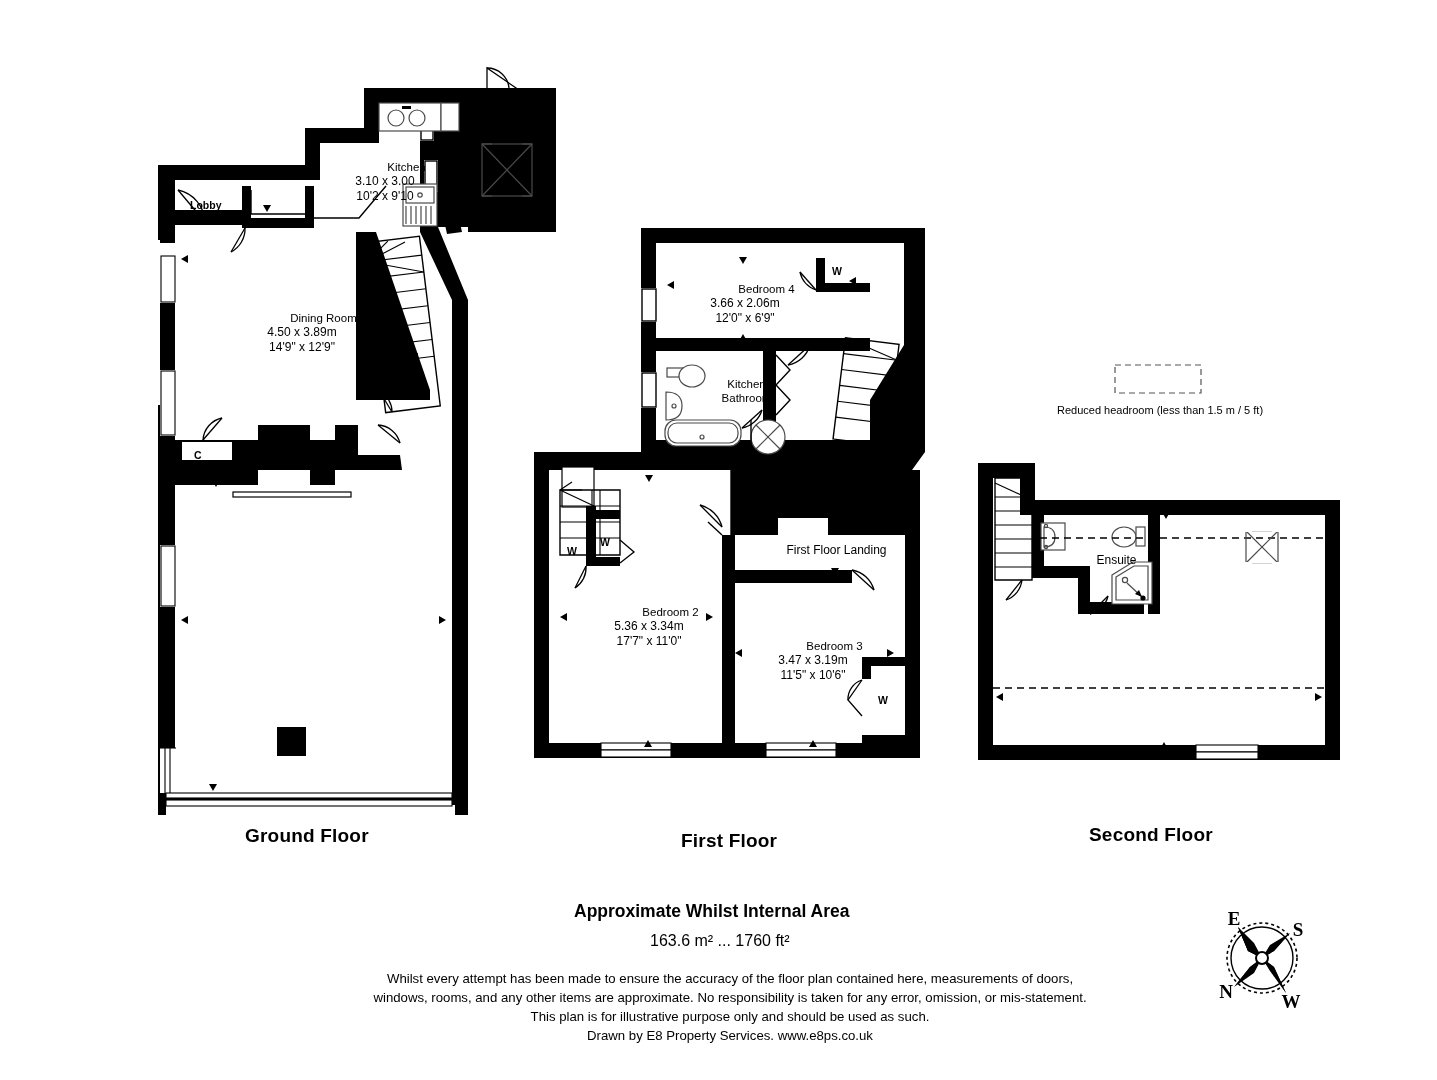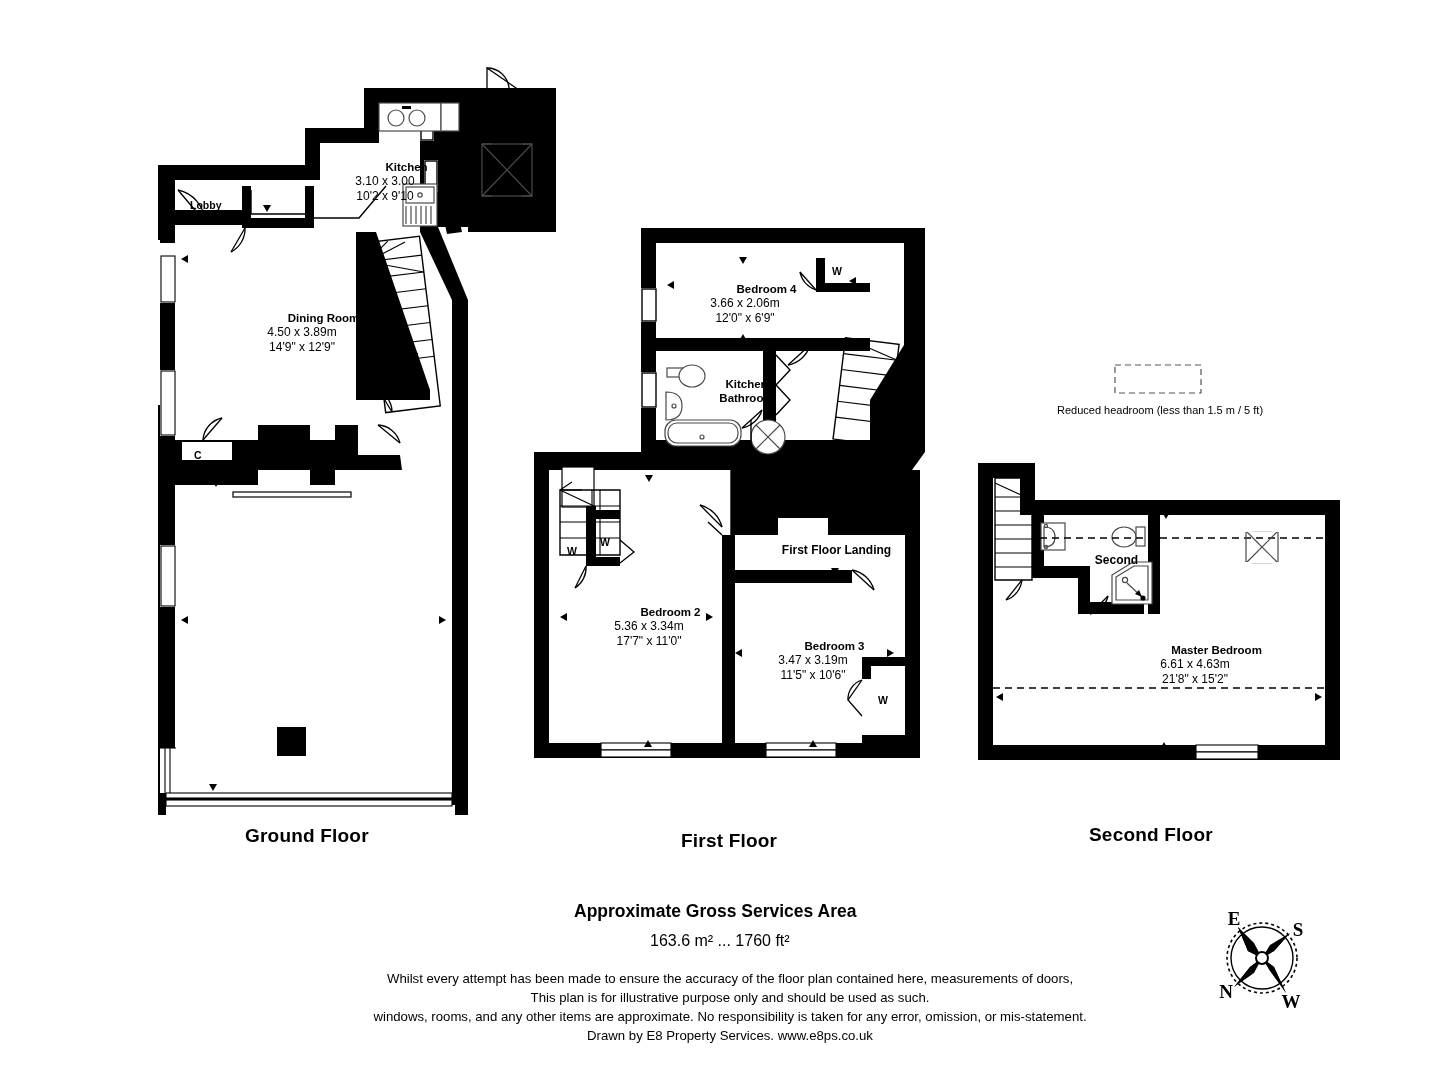--- a/index.html
+++ b/index.html
@@ -4,21 +4,21 @@
 <style>
   html,body{margin:0;padding:0;background:#ffffff;}
   body{width:1437px;height:1080px;position:relative;overflow:hidden;
        font-family:"Liberation Sans",sans-serif;color:#000;}
   .stage{position:absolute;left:0;top:0;width:1437px;height:1080px;}
   svg.plan{position:absolute;left:0;top:0;width:1437px;height:1080px;}
 
   .floor-label{position:absolute;font-weight:bold;font-size:19px;letter-spacing:.2px;
                white-space:nowrap;text-align:center;}
   .rm{position:absolute;text-align:center;white-space:nowrap;line-height:1.22;}
-  .rm .nm{font-weight:bold;font-size:11.5px;margin-left:43px;}
+  .rm .nm{font-weight:normal;font-size:11.5px;margin-left:43px;}
   .rm .dm{font-size:12px;}
   .rm.small .nm{font-size:8.6px;}
   .rm.small .dm{font-size:8.4px;}
   .rm.tiny .nm{font-size:12px;}
   .wlab{position:absolute;font-weight:bold;font-size:10.5px;}
 
   .legend-txt{position:absolute;font-size:11px;white-space:nowrap;}
   .area-title{position:absolute;font-weight:bold;font-size:17.5px;white-space:nowrap;}
   .area-val{position:absolute;font-size:16px;white-space:nowrap;}
   .disc{position:absolute;font-size:13.2px;text-align:center;line-height:1.45;width:1437px;left:0;}
@@ -408,42 +408,37 @@
     <div class="dm">3.47 x 3.19m</div>
     <div class="dm">11'5" x 10'6"</div>
   </div>
 
   <div class="wlab" style="left:832px;top:265px;">W</div>
   <div class="wlab" style="left:567px;top:545px;">W</div>
   <div class="wlab" style="left:600px;top:536px;">W</div>
   <div class="wlab" style="left:878px;top:694px;">W</div>
 
   <div class="rm tiny" style="left:1050px;top:553px;width:90px;">
-    <div class="nm">Second</div>
-  </div>
-
-  <div class="rm" style="left:1110px;top:643px;width:170px;">
-    <div class="nm">Master Bedroom</div>
-    <div class="dm">6.61 x 4.63m</div>
-    <div class="dm">21'8" x 15'2"</div>
-  </div>
+    <div class="nm">Ensuite</div>
+  </div>
+
 
   <div class="floor-label" style="left:245px;top:825px;">Ground Floor</div>
   <div class="floor-label" style="left:681px;top:830px;">First Floor</div>
   <div class="floor-label" style="left:1089px;top:824px;">Second Floor</div>
 
   <div class="legend-txt" style="left:1057px;top:404px;">Reduced headroom (less than 1.5 m / 5 ft)</div>
 
-  <div class="area-title" style="left:574px;top:901px;">Approximate Gross Services Area</div>
+  <div class="area-title" style="left:574px;top:901px;">Approximate Whilst Internal Area</div>
   <div class="area-val" style="left:650px;top:932px;">163.6 m² ... 1760 ft²</div>
 
   <div class="disc" style="top:969px;">
     <div>Whilst every attempt has been made to ensure the accuracy of the floor plan contained here, measurements of doors,</div>
+    <div>windows, rooms, and any other items are approximate. No responsibility is taken for any error, omission, or mis-statement.</div>
     <div>This plan is for illustrative purpose only and should be used as such.</div>
-    <div>windows, rooms, and any other items are approximate. No responsibility is taken for any error, omission, or mis-statement.</div>
     <div>Drawn by E8 Property Services. www.e8ps.co.uk</div>
   </div>
 
   <div class="compass" style="left:1198px;top:903px;width:130px;height:110px;">
     <svg width="130" height="110" viewBox="0 0 130 110">
       <circle cx="64" cy="55" r="31" fill="none" stroke="#000" stroke-width="1.4"></circle>
       <circle cx="64" cy="55" r="35" fill="none" stroke="#000" stroke-width="1.6" stroke-dasharray="3 3"></circle>
       <polygon points="64,55 40,24 50,48" fill="#000"></polygon>
       <polygon points="64,55 50,48 40,24" fill="#000"></polygon>
       <polygon points="64,55 92,30 76,48" fill="#000"></polygon>

